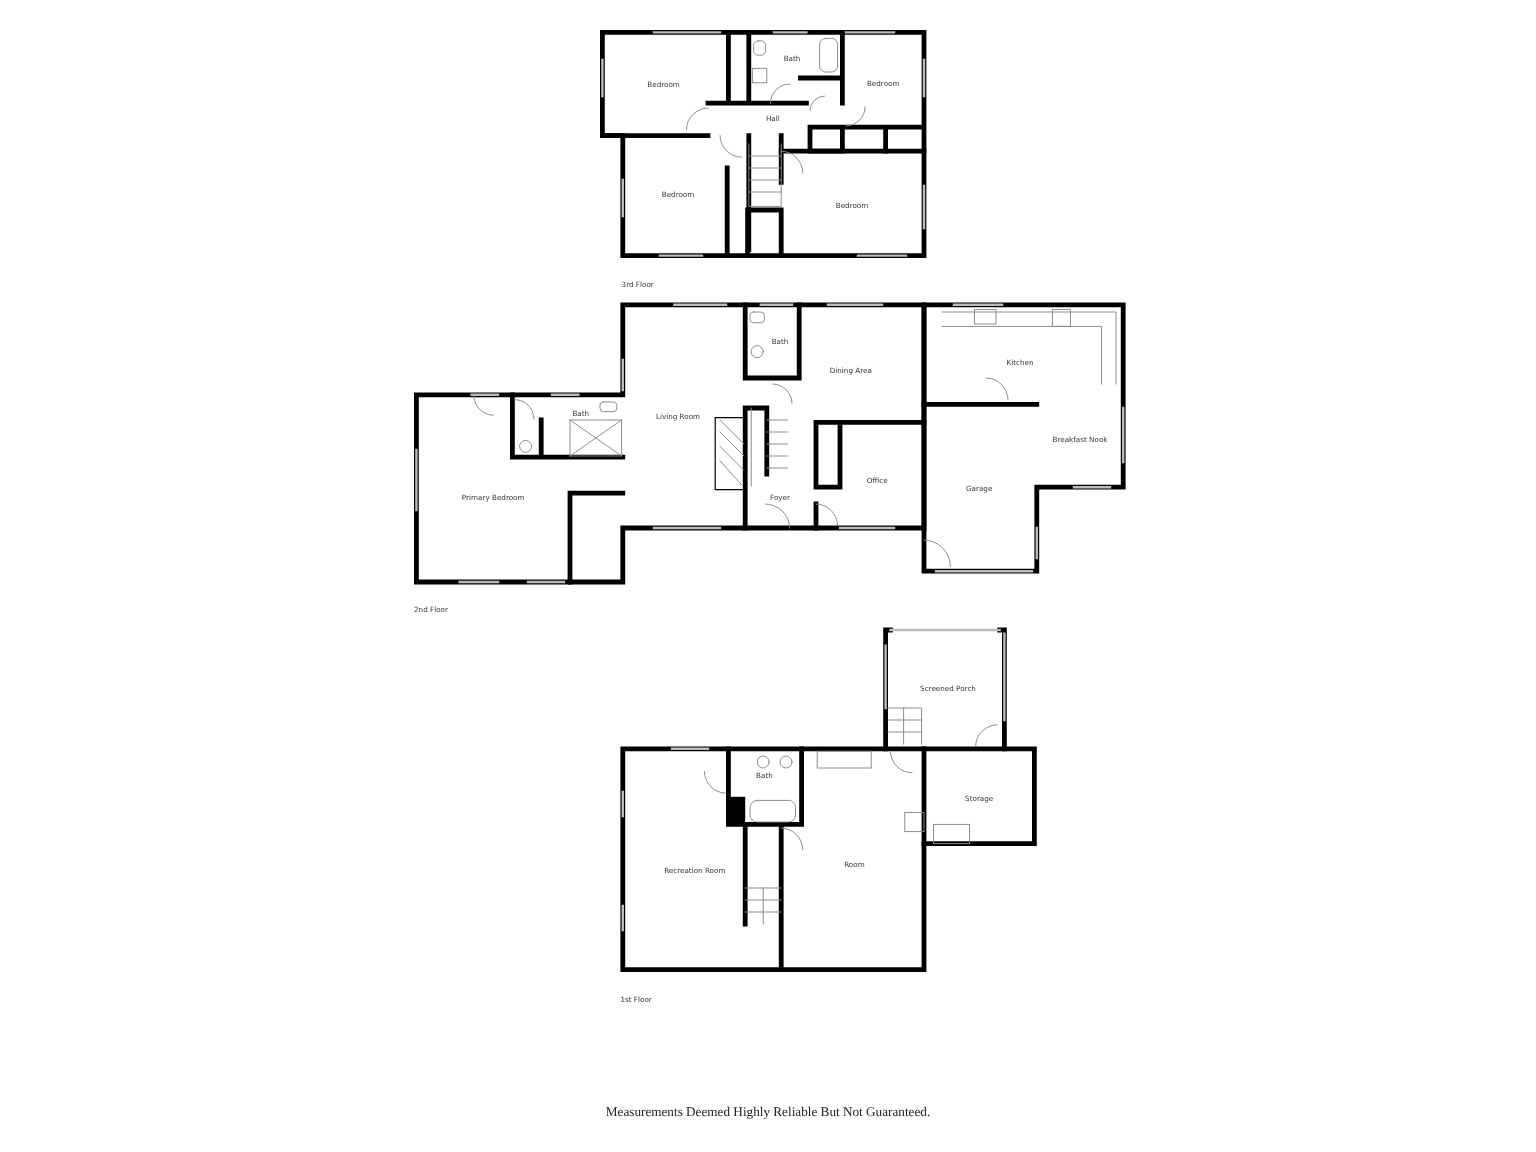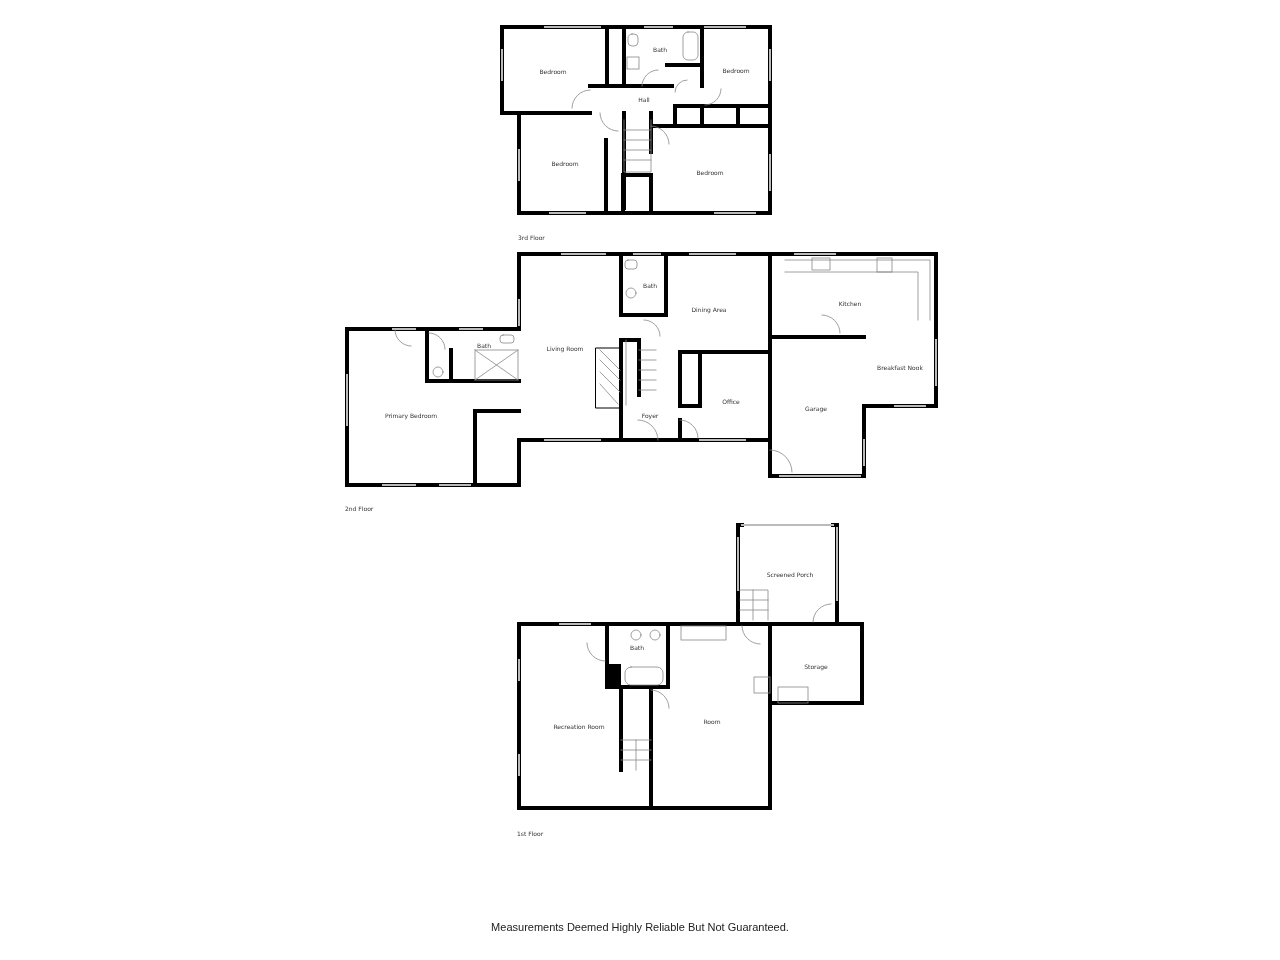--- a/index.html
+++ b/index.html
@@ -1,20 +1,20 @@
 <!DOCTYPE html>
 <html><head>
 <meta charset="utf-8">
 <style>
   html, body { margin: 0; padding: 0; background: #ffffff; }
   body { width: 1280px; height: 960px; position: relative; overflow: hidden; font-family: "DejaVu Sans", sans-serif; }
   svg { position: absolute; left: 0; top: 0; }
   .room-label { position: absolute; font-size: 6px; color: #333333; white-space: nowrap; transform: translate(-50%, -50%); font-family: "DejaVu Sans", sans-serif; }
   .floor-label { position: absolute; font-size: 6px; color: #333333; white-space: nowrap; font-family: "DejaVu Sans", sans-serif; }
-  .disclaimer { position: absolute; left: 0; width: 1280px; top: 921px; text-align: center; font-size: 11px; color: #222222; font-family: Liberation Sans, sans-serif; }
+  .disclaimer { position: absolute; left: 0; width: 1280px; top: 921px; text-align: center; font-size: 11px; color: #222222; font-family: Liberation Serif, serif; }
 </style>
 </head>
 <body>
 
 <svg width="1280" height="960" viewBox="0 0 1280 960">
   <g fill="none" stroke="#000" stroke-linecap="square">
 
     <g stroke-width="4">
       <path d="M502,27 H770 V213 H519 V113 H502 Z"></path>
       <path d="M502,113 H590"></path>

